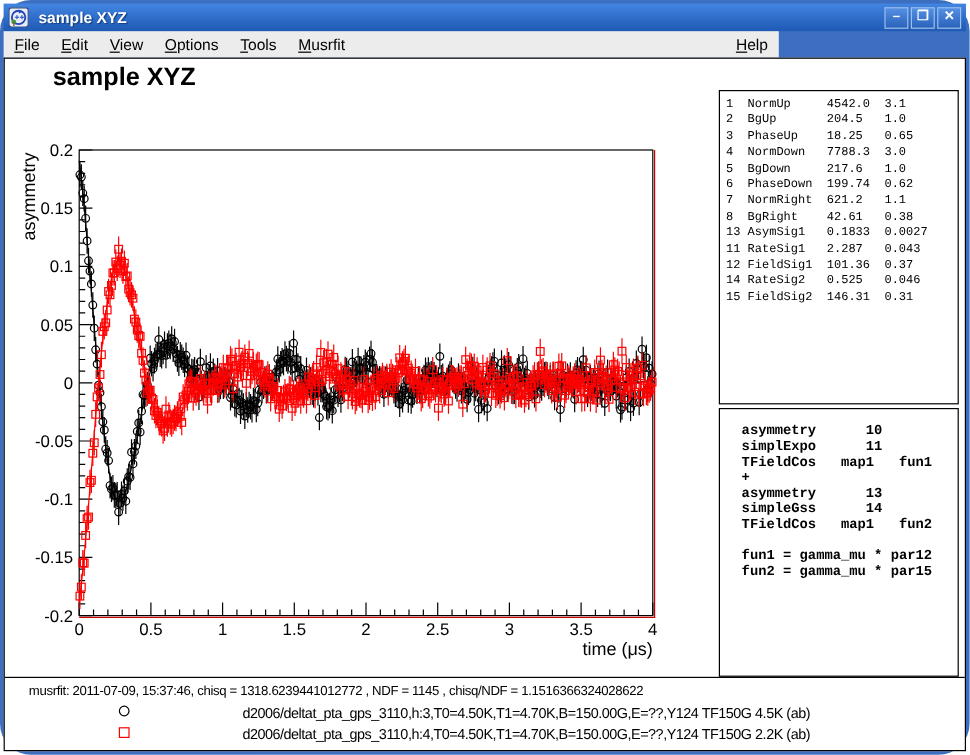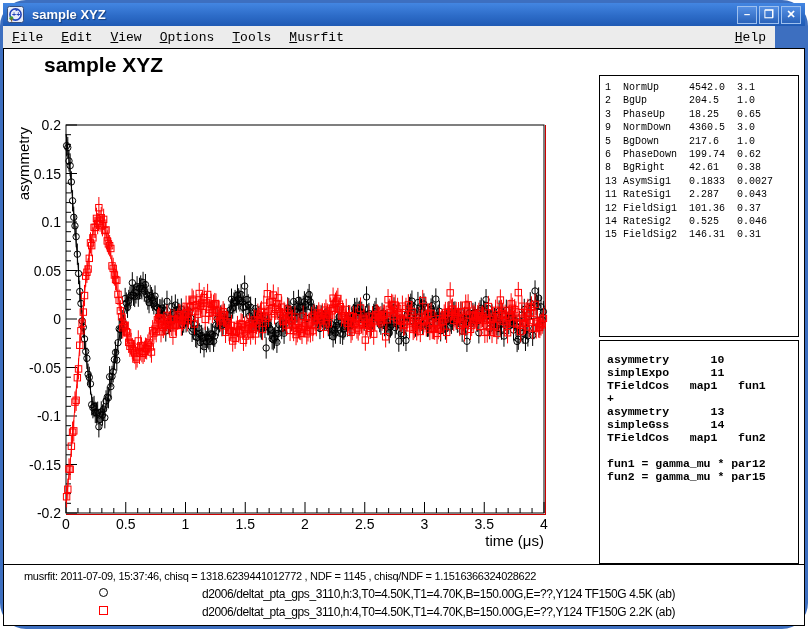--- a/index.html
+++ b/index.html
@@ -6,35 +6,35 @@
   body{width:808px;height:629px;font-family:"Liberation Sans",sans-serif;background:#ffffff;overflow:hidden;}
   .window{position:relative;width:808px;height:629px;background:#3d6fc0;border-radius:26px;}
   .titlebar{position:absolute;left:3px;top:3px;width:802px;height:23px;
     background:linear-gradient(180deg,#4386e2 0%,#2d6cc8 55%,#1f5ab4 100%);
     display:flex;align-items:center;color:#fff;}
   .app-icon{width:17px;height:17px;margin:0 8px 0 4px;flex:0 0 auto;}
   .title-text{font-weight:bold;font-size:13px;text-shadow:1px 1px 1px #123c7a;flex:1 1 auto;}
   .win-btns{display:flex;gap:2px;margin-right:4px;}
   .win-btn{width:18px;height:16px;border:1px solid #9ec0ee;background:linear-gradient(180deg,#5590e4,#2a63ba);
     color:#fff;font-size:11px;font-weight:bold;line-height:14px;text-align:center;cursor:default;}
-  .menubar{position:absolute;left:3px;top:26px;width:772px;height:22px;background:#ececec;
-    display:flex;align-items:center;font-size:13px;color:#000;font-family:Liberation Mono, monospace;}
+  .menubar{position:absolute;left:3px;top:26px;width:646px;height:22px;background:#ececec;
+    display:flex;align-items:center;font-size:13px;color:#000;}
   .menu-item{padding:2px 9px;white-space:nowrap;}
   .menu-spacer{flex:1 1 auto;}
   .canvas{position:absolute;left:3px;top:48px;width:802px;height:578px;background:#fff;
     border:1px solid #000;box-sizing:border-box;}
   .plot-title{position:absolute;left:40px;top:4px;font-size:21px;font-weight:bold;color:#000;}
   #plot-svg{position:absolute;left:0;top:0;}
   #plot-svg text{font-family:"Liberation Sans",sans-serif;}
   .param-box{position:absolute;left:595px;top:26px;width:200px;height:262px;border:1px solid #000;
     box-sizing:border-box;padding:5px 0 0 5px;font-family:"Liberation Mono",monospace;
     font-weight:normal;font-size:10px;line-height:13.4px;color:#000;overflow:hidden;}
   .param-row{white-space:pre;}
   .theory-box{position:absolute;left:595px;top:291px;width:200px;height:224px;border:1px solid #000;
-    box-sizing:border-box;padding:12px 0 0 7px;color:#000;overflow:hidden;}
+    box-sizing:border-box;padding:12px 0 0 18px;color:#000;overflow:hidden;}
   .theory-box pre{margin:0;font-family:"Liberation Mono",monospace;font-weight:bold;
     font-size:11.5px;line-height:13px;}
   .footer-sep{position:absolute;left:0;top:515px;width:800px;border-top:1px solid #000;}
   .stat-line{position:absolute;left:20px;top:521px;font-size:11px;letter-spacing:-0.3px;
     font-weight:normal;color:#000;white-space:nowrap;}
   .legend-row{position:absolute;left:0;width:100%;height:13px;}
   .legend-row.r1{top:538px;} .legend-row.r2{top:556px;}
   .legend-marker{position:absolute;left:95px;top:1px;width:9px;height:9px;box-sizing:border-box;}
   .marker-circle{border:1.5px solid #000;border-radius:50%;}
   .marker-square{border:1.5px solid #f00;}
@@ -1796,23 +1796,24 @@
           <line x1="539.4024999999951" y1="280.05022804024287" x2="539.4024999999951" y2="258.7102280402429"></line>
           <rect x="536.2024999999951" y="266.18022804024287" width="6.4" height="6.4"></rect>
         </g>
         <path d="M62.0 453.3 L63.2 443.1 L64.4 431.7 L65.6 419.5 L66.8 406.5 L68.0 392.8 L69.2 378.7 L70.4 364.2 L71.6 349.4 L72.8 334.6 L74.0 319.9 L75.1 305.3 L76.3 291.1 L77.5 277.2 L78.7 263.9 L79.9 251.2 L81.1 239.2 L82.3 228.0 L83.5 217.7 L84.7 208.3 L85.9 199.9 L87.1 192.5 L88.3 186.1 L89.5 180.8 L90.7 176.6 L91.9 173.4 L93.1 171.3 L94.3 170.2 L95.5 170.0 L96.7 170.8 L97.9 172.5 L99.0 175.0 L100.2 178.3 L101.4 182.3 L102.6 186.9 L103.8 192.0 L105.0 197.6 L106.2 203.7 L107.4 210.0 L108.6 216.5 L109.8 223.2 L111.0 229.9 L112.2 236.6 L113.4 243.3 L114.6 249.8 L115.8 256.1 L117.0 262.2 L118.2 267.9 L119.4 273.3 L120.6 278.3 L121.8 282.8 L122.9 286.9 L124.1 290.6 L125.3 293.8 L126.5 296.5 L127.7 298.7 L128.9 300.5 L130.1 301.8 L131.3 302.7 L132.5 303.2 L133.7 303.3 L134.9 303.0 L136.1 302.4 L137.3 301.6 L138.5 300.5 L139.7 299.2 L140.9 297.7 L142.1 296.1 L143.3 294.4 L144.5 292.6 L145.7 290.8 L146.8 289.0 L148.0 287.2 L149.2 285.5 L150.4 283.9 L151.6 282.3 L152.8 280.9 L154.0 279.6 L155.2 278.4 L156.4 277.3 L157.6 276.4 L158.8 275.5 L160.0 274.9 L161.2 274.3 L162.4 273.8 L163.6 273.4 L164.8 273.1 L166.0 272.8 L167.2 272.6 L168.4 272.4 L169.6 272.3 L170.7 272.1 L171.9 271.9 L173.1 271.6 L174.3 271.3 L175.5 271.0 L176.7 270.6 L177.9 270.1 L179.1 269.5 L180.3 268.8 L181.5 268.1 L182.7 267.3 L183.9 266.4 L185.1 265.5 L186.3 264.5 L187.5 263.4 L188.7 262.3 L189.9 261.3 L191.1 260.2 L192.3 259.1 L193.5 258.1 L194.6 257.2 L195.8 256.3 L197.0 255.5 L198.2 254.8 L199.4 254.3 L200.6 253.9 L201.8 253.7 L203.0 253.6 L204.2 253.7 L205.4 253.9 L206.6 254.4 L207.8 255.0 L209.0 255.9 L210.2 256.9 L211.4 258.0 L212.6 259.3 L213.8 260.8 L215.0 262.4 L216.2 264.1 L217.4 265.9 L218.5 267.7 L219.7 269.6 L220.9 271.5 L222.1 273.5 L223.3 275.3 L224.5 277.2 L225.7 278.9 L226.9 280.6 L228.1 282.1 L229.3 283.5 L230.5 284.7 L231.7 285.8 L232.9 286.6 L234.1 287.3 L235.3 287.7 L236.5 287.9 L237.7 287.9 L238.9 287.7 L240.1 287.2 L241.3 286.5 L242.4 285.7 L243.6 284.6 L244.8 283.4 L246.0 282.0 L247.2 280.5 L248.4 278.8 L249.6 277.1 L250.8 275.3 L252.0 273.5 L253.2 271.6 L254.4 269.7 L255.6 267.9 L256.8 266.1 L258.0 264.4 L259.2 262.8 L260.4 261.3 L261.6 260.0 L262.8 258.8 L264.0 257.8 L265.2 257.0 L266.3 256.4 L267.5 255.9 L268.7 255.7 L269.9 255.7 L271.1 255.9 L272.3 256.2 L273.5 256.8 L274.7 257.5 L275.9 258.4 L277.1 259.4 L278.3 260.6 L279.5 261.9 L280.7 263.2 L281.9 264.6 L283.1 266.1 L284.3 267.6 L285.5 269.1 L286.7 270.6 L287.9 272.0 L289.1 273.4 L290.2 274.7 L291.4 275.9 L292.6 276.9 L293.8 277.9 L295.0 278.7 L296.2 279.3 L297.4 279.8 L298.6 280.1 L299.8 280.3 L301.0 280.3 L302.2 280.2 L303.4 279.8 L304.6 279.4 L305.8 278.8 L307.0 278.1 L308.2 277.2 L309.4 276.3 L310.6 275.3 L311.8 274.3 L312.9 273.1 L314.1 272.0 L315.3 270.9 L316.5 269.7 L317.7 268.6 L318.9 267.6 L320.1 266.6 L321.3 265.6 L322.5 264.8 L323.7 264.1 L324.9 263.5 L326.1 262.9 L327.3 262.6 L328.5 262.3 L329.7 262.2 L330.9 262.2 L332.1 262.4 L333.3 262.6 L334.5 263.0 L335.7 263.5 L336.8 264.1 L338.0 264.8 L339.2 265.5 L340.4 266.3 L341.6 267.2 L342.8 268.1 L344.0 269.0 L345.2 269.9 L346.4 270.8 L347.6 271.7 L348.8 272.6 L350.0 273.4 L351.2 274.1 L352.4 274.7 L353.6 275.3 L354.8 275.8 L356.0 276.1 L357.2 276.4 L358.4 276.6 L359.6 276.6 L360.7 276.6 L361.9 276.4 L363.1 276.2 L364.3 275.8 L365.5 275.3 L366.7 274.8 L367.9 274.2 L369.1 273.6 L370.3 272.8 L371.5 272.1 L372.7 271.3 L373.9 270.5 L375.1 269.7 L376.3 269.0 L377.5 268.2 L378.7 267.5 L379.9 266.8 L381.1 266.2 L382.3 265.7 L383.5 265.2 L384.6 264.8 L385.8 264.5 L387.0 264.3 L388.2 264.2 L389.4 264.1 L390.6 264.2 L391.8 264.3 L393.0 264.6 L394.2 264.9 L395.4 265.3 L396.6 265.7 L397.8 266.3 L399.0 266.8 L400.2 267.4 L401.4 268.1 L402.6 268.8 L403.8 269.4 L405.0 270.1 L406.2 270.8 L407.4 271.4 L408.5 272.1 L409.7 272.6 L410.9 273.2 L412.1 273.6 L413.3 274.0 L414.5 274.4 L415.7 274.7 L416.9 274.9 L418.1 275.0 L419.3 275.0 L420.5 275.0 L421.7 274.9 L422.9 274.7 L424.1 274.5 L425.3 274.1 L426.5 273.8 L427.7 273.3 L428.9 272.9 L430.1 272.4 L431.3 271.8 L432.4 271.3 L433.6 270.7 L434.8 270.2 L436.0 269.6 L437.2 269.1 L438.4 268.5 L439.6 268.0 L440.8 267.6 L442.0 267.2 L443.2 266.8 L444.4 266.5 L445.6 266.3 L446.8 266.1 L448.0 266.0 L449.2 265.9 L450.4 265.9 L451.6 266.0 L452.8 266.1 L454.0 266.3 L455.2 266.6 L456.3 266.8 L457.5 267.2 L458.7 267.5 L459.9 267.9 L461.1 268.4 L462.3 268.8 L463.5 269.2 L464.7 269.7 L465.9 270.1 L467.1 270.6 L468.3 271.0 L469.5 271.4 L470.7 271.8 L471.9 272.1 L473.1 272.4 L474.3 272.6 L475.5 272.8 L476.7 273.0 L477.9 273.1 L479.1 273.2 L480.2 273.2 L481.4 273.1 L482.6 273.1 L483.8 272.9 L485.0 272.7 L486.2 272.5 L487.4 272.3 L488.6 272.0 L489.8 271.7 L491.0 271.4 L492.2 271.0 L493.4 270.7 L494.6 270.3 L495.8 270.0 L497.0 269.6 L498.2 269.3 L499.4 269.0 L500.6 268.7 L501.8 268.5 L503.0 268.2 L504.1 268.0 L505.3 267.9 L506.5 267.7 L507.7 267.6 L508.9 267.6 L510.1 267.6 L511.3 267.6 L512.5 267.7 L513.7 267.7 L514.9 267.9 L516.1 268.0 L517.3 268.2 L518.5 268.4 L519.7 268.7 L520.9 268.9 L522.1 269.2 L523.3 269.4 L524.5 269.7 L525.7 270.0 L526.9 270.2 L528.0 270.5 L529.2 270.7 L530.4 270.9 L531.6 271.1 L532.8 271.3 L534.0 271.5 L535.2 271.6 L536.4 271.7 L537.6 271.8 L538.8 271.8 L540.0 271.8" fill="none" stroke="#ff0000" stroke-width="1"></path>
       </svg>
 
     <div class="param-box" id="param-box">
         <div class="param-row">1  NormUp     4542.0  3.1</div>
         <div class="param-row">2  BgUp       204.5   1.0</div>
         <div class="param-row">3  PhaseUp    18.25   0.65</div>
-        <div class="param-row">9  NormDown   4360.5  3.0</div>
+        <div class="param-row">4  NormDown   7788.3  3.0</div>
         <div class="param-row">5  BgDown     217.6   1.0</div>
         <div class="param-row">6  PhaseDown  199.74  0.62</div>
+        <div class="param-row">7  NormRight  621.2   1.1</div>
         <div class="param-row">8  BgRight    42.61   0.38</div>
         <div class="param-row">13 AsymSig1   0.1833  0.0027</div>
         <div class="param-row">11 RateSig1   2.287   0.043</div>
         <div class="param-row">12 FieldSig1  101.36  0.37</div>
         <div class="param-row">14 RateSig2   0.525   0.046</div>
         <div class="param-row">15 FieldSig2  146.31  0.31</div>
       </div>
 
     <div class="theory-box">
       <pre id="theory-pre">asymmetry      10

